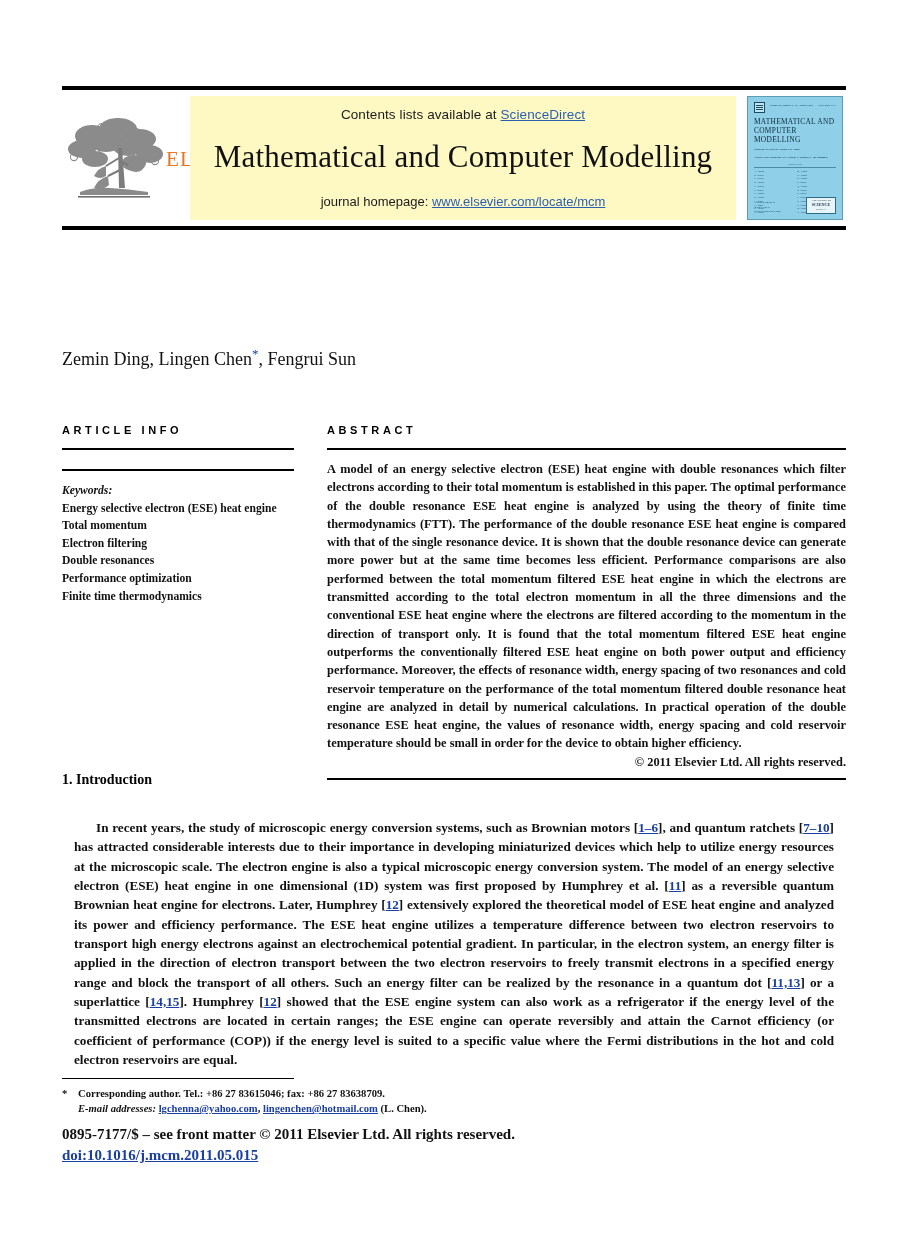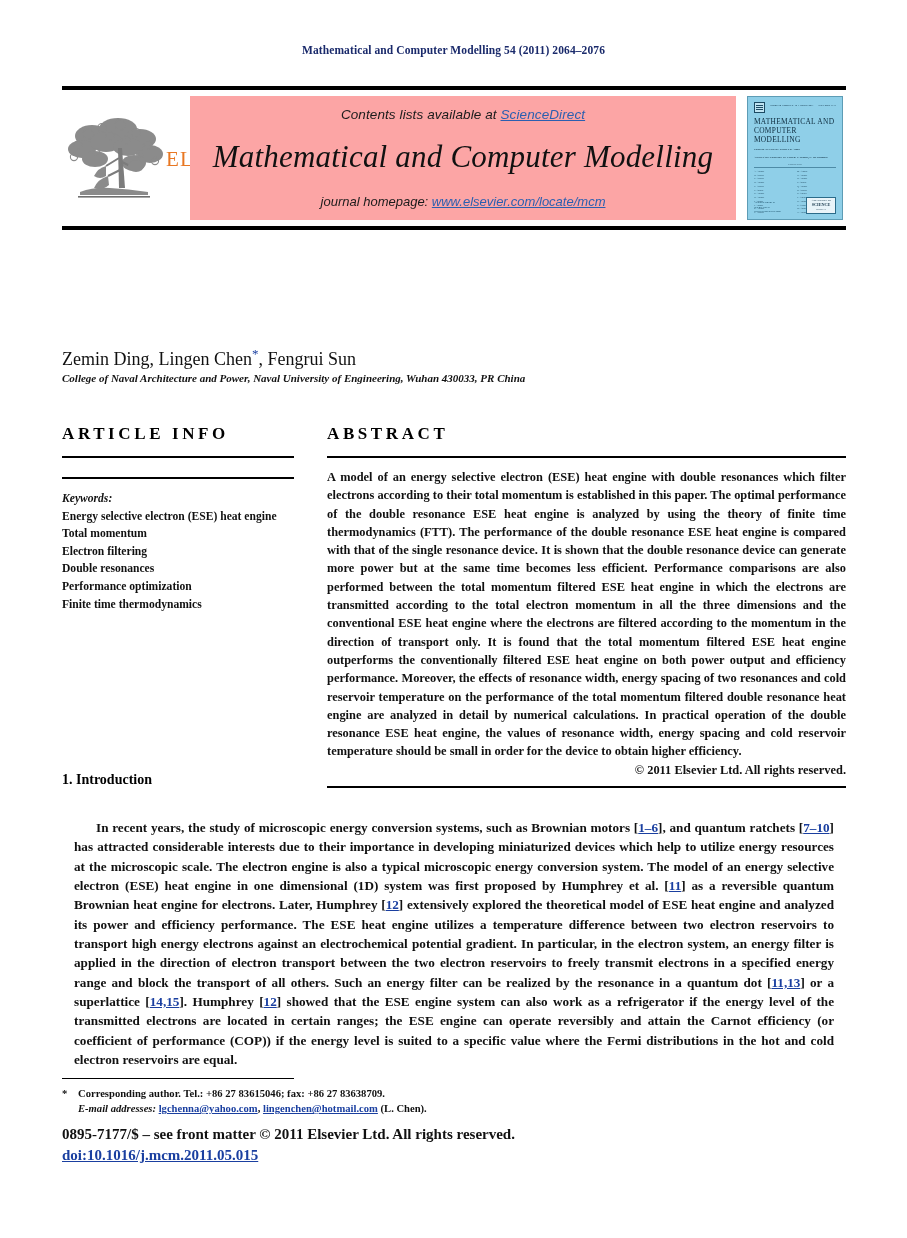--- a/index.html
+++ b/index.html
@@ -75,31 +75,30 @@
   .elsevier-word {
     font-family: "Liberation Serif", serif;
     color: #E87722;
     font-size: 21px;
     letter-spacing: 1.2px;
     line-height: 1;
     margin-top: 1px;
   }
   .center-cell {
     flex: 1 1 auto;
-    background: #fca5a5;
+    background: #fef9c3;
     position: relative;
     margin-left: 8px;
     margin-right: 8px;
     display: flex;
     flex-direction: column;
     align-items: center;
     justify-content: flex-start;
     padding-top: 11px;
     box-sizing: border-box;
-    font-style: italic;
   }
   .contents-line {
     font-family: "Liberation Sans", sans-serif;
     font-size: 13.5px;
     color: #1b1b1b;
     letter-spacing: 0.1px;
   }
   .contents-line .sd {
     color: #2b5fb0;
   }
@@ -272,22 +271,22 @@
     position: absolute;
     left: 62px; top: 424px;
     width: 232px;
   }
   .abs-col {
     position: absolute;
     left: 327px; top: 424px;
     width: 519px;
   }
   .sec-label {
-    font-family: Liberation Serif, serif;
-    font-size: 17px;
+    font-family: Liberation Sans, sans-serif;
+    font-size: 11px;
     font-weight: bold;
     letter-spacing: 3.6px;
     color: #000;
   }
   .thin-rule {
     height: 2px;
     background: #000;
     margin-top: 12px;
   }
   .hist {
@@ -390,21 +389,20 @@
     font-weight: bold;
     color: #111;
   }
   .doi { color: #1a3fa0; }
 </style>
 </head>
 <body>
 
 <div class="page">
 
-  <div class="running-head">Mathematical and Computer Modelling 54 (2011) 2064–2076</div>
 
   <div class="masthead">
     <div class="masthead-rule"></div>
     <div class="masthead-body">
 
       <div class="logo-cell">
         <div class="tree-wrap">
           <svg viewBox="0 0 104 90" width="104" height="90" aria-hidden="true">
             <g fill="#8b8b8b">
               <ellipse cx="30" cy="22" rx="17" ry="11"></ellipse>
@@ -510,21 +508,20 @@
       </div>
 
     </div>
   </div>
 
   <div class="title-rule"></div>
 
   <div class="authors">
     <span>Zemin Ding, Lingen Chen</span><span class="star">*</span><span>, Fengrui Sun</span>
   </div>
-  <div class="affiliation">College of Naval Architecture and Power, Naval University of Engineering, Wuhan 430033, PR China</div>
 
   <div class="info-col">
     <div class="sec-label">ARTICLE INFO</div>
     <div class="thin-rule"></div>
     <div class="info-rule2"></div>
     <div class="kw">
       <div class="ital">Keywords:</div>
       <div>Energy selective electron (ESE) heat engine</div>
       <div>Total momentum</div>
       <div>Electron filtering</div>

